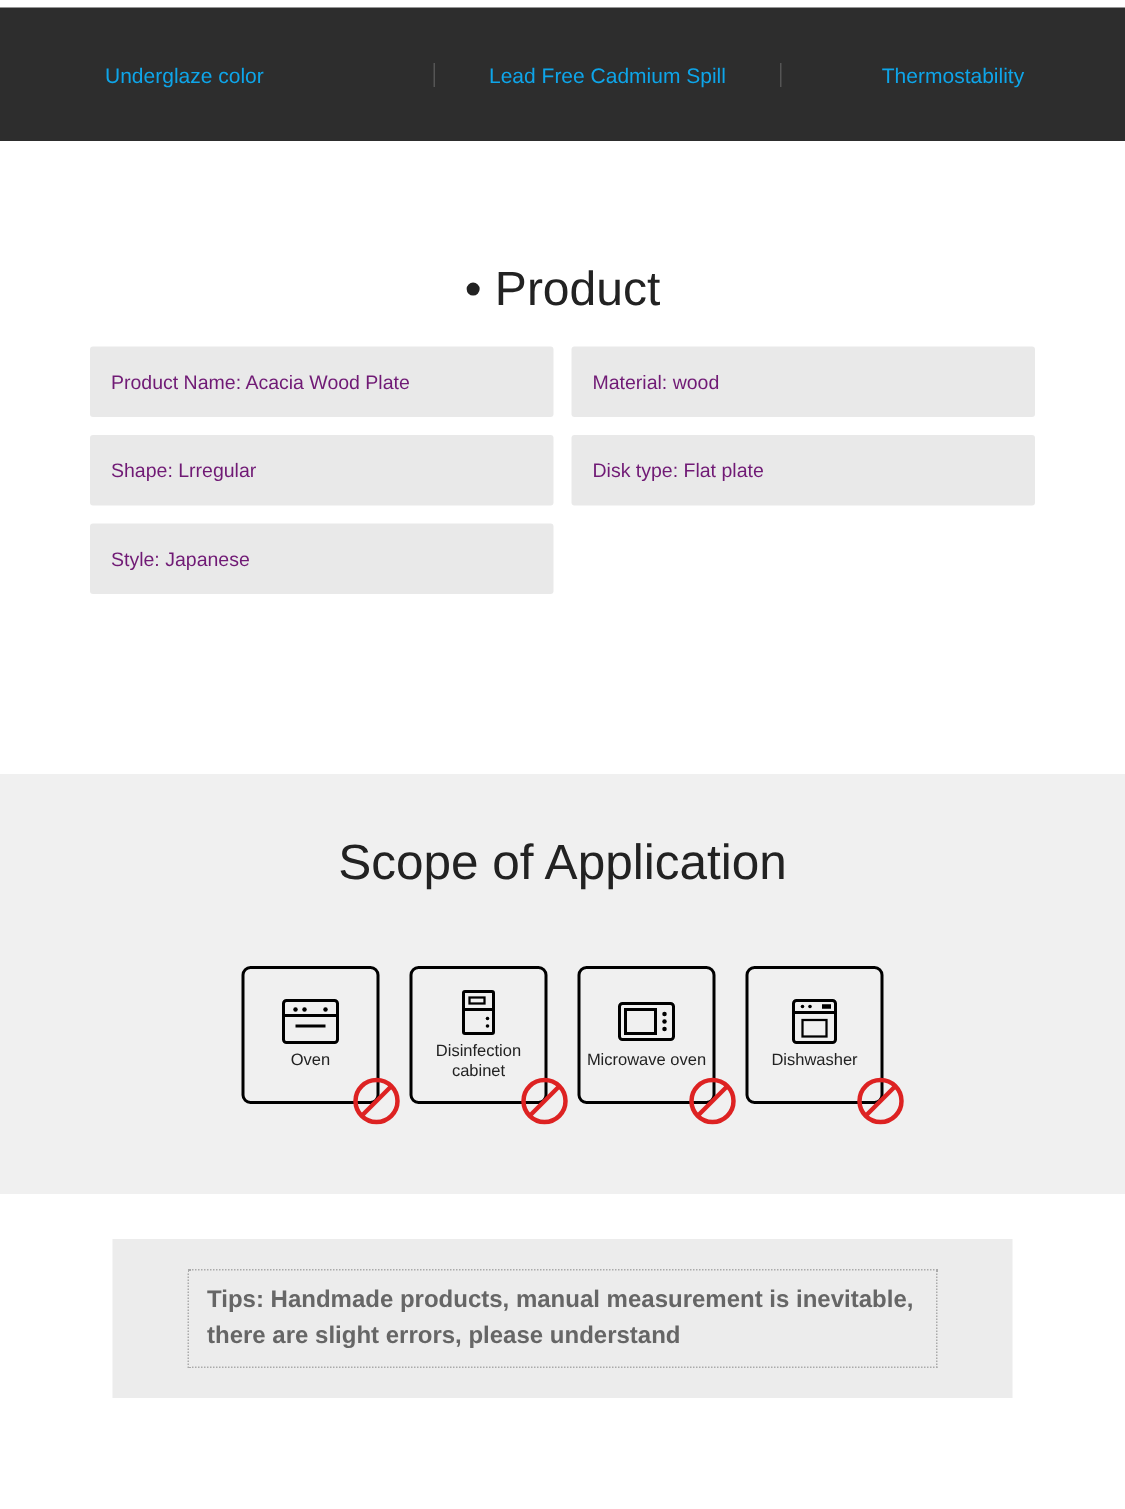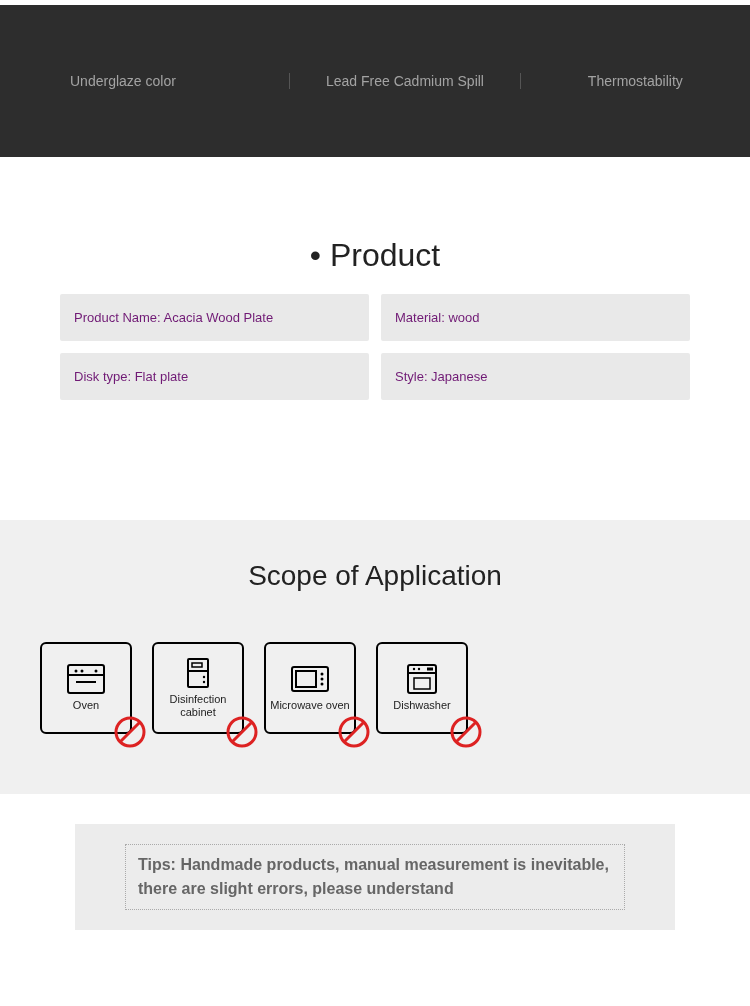--- a/index.html
+++ b/index.html
@@ -1,23 +1,23 @@
 <!DOCTYPE html>
 <html><head>
 <meta charset="utf-8">
 <style>
   * { margin: 0; padding: 0; box-sizing: border-box; }
   body { font-family: Arial, Helvetica, sans-serif; width: 750px; background: #fff; color: #222; }
 
   
   .features-bar {
     background: #2d2d2d;
-    color: #a3a3a3;
+    color: #0ea5e9;
     display: flex;
-    height: 152px;
+    height: 89px;
     align-items: center;
     margin-top: 5px;
   }
   .feature {
     flex: 1;
     text-align: center;
     padding: 0 10px;
     font-size: 14px;
     border-right: 1px solid #555;
   }
@@ -48,26 +48,27 @@
     border-radius: 2px;
   }
 
   
   .scope-section {
     background: #f0f0f0;
     padding: 40px 0 60px 0;
   }
   .scope-heading {
     text-align: center;
-    font-size: 28px;
+    font-size: 33px;
     font-weight: 400;
     margin-bottom: 50px;
   }
   .scope-icons {
     display: flex;
+    justify-content: center;
     gap: 20px;
     padding: 0 40px;
   }
   .scope-item {
     position: relative;
     width: 92px;
   }
   .scope-box {
     width: 92px;
     height: 92px;
@@ -119,20 +120,21 @@
   <div class="feature">Underglaze color</div>
   <div class="feature">Lead Free Cadmium Spill</div>
   <div class="feature">Thermostability</div>
 </div>
 
 <div class="product-section">
   <h2 class="product-heading">Product</h2>
   <div class="spec-grid">
     <div class="spec-item">Product Name: Acacia Wood Plate</div>
     <div class="spec-item">Material: wood</div>
+    <div class="spec-item">Shape: Lrregular</div>
     <div class="spec-item">Disk type: Flat plate</div>
     <div class="spec-item">Style: Japanese</div>
   </div>
 </div>
 
 <div class="scope-section">
   <h2 class="scope-heading">Scope of Application</h2>
   <div class="scope-icons">
 
     <div class="scope-item">

